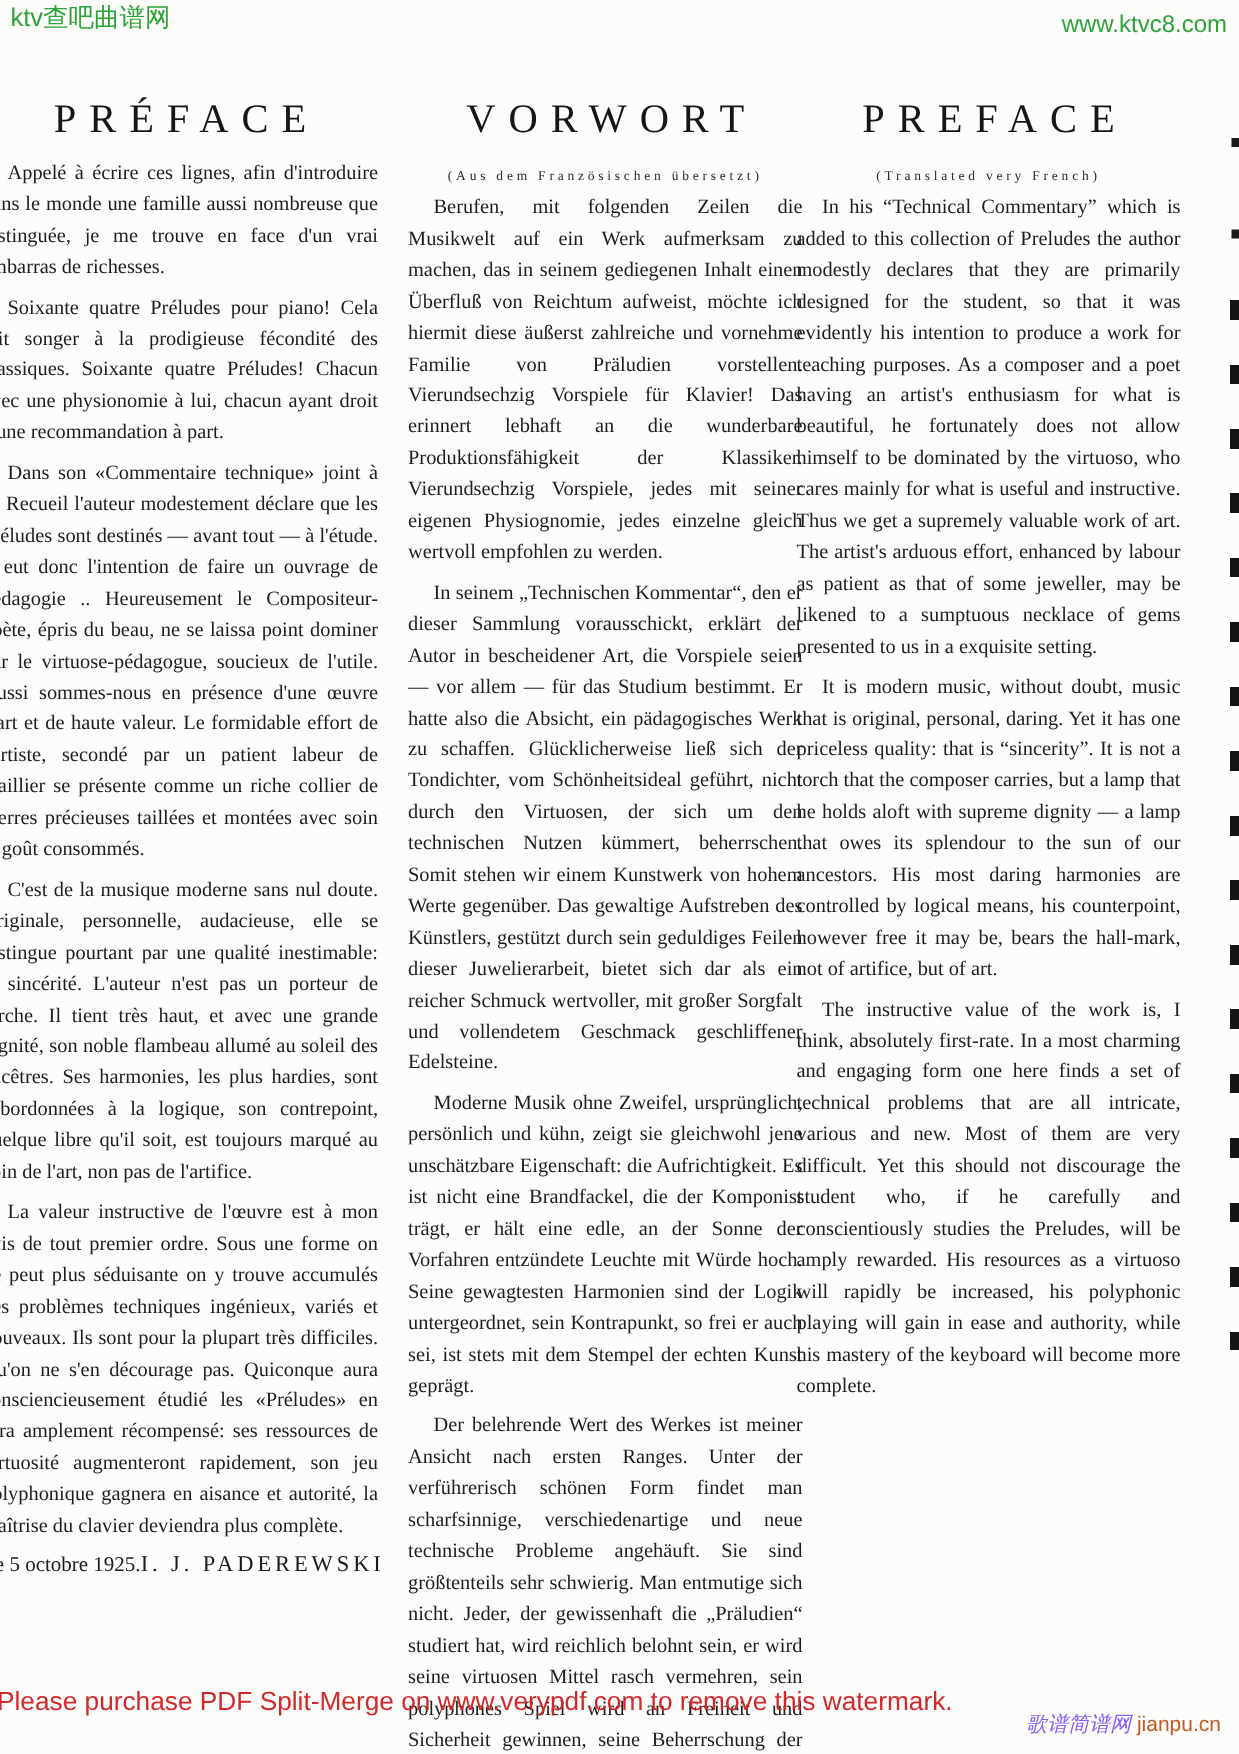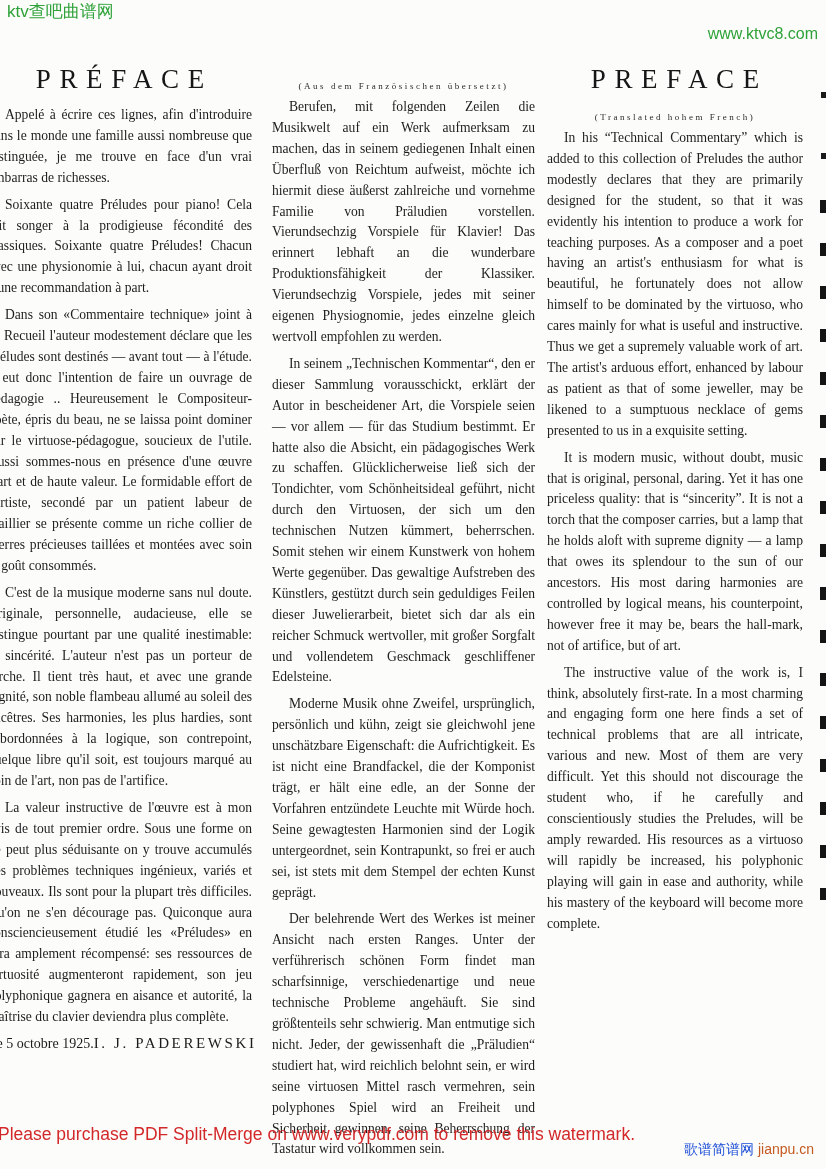--- a/index.html
+++ b/index.html
@@ -10,27 +10,27 @@
     color:#1b1b1b;
   }
   .wm-top-left{
     position:absolute;top:0;left:7px;
     font-family:"Liberation Sans","DejaVu Sans",sans-serif;
     font-size:17px;color:#2fa23a;
   }
   .wm-top-right{
     position:absolute;top:8px;right:8px;
     font-family:"Liberation Sans","DejaVu Sans",sans-serif;
-    font-size:16px;color:#2fa23a;margin-top:17px;
+    font-size:16px;color:#2fa23a;
   }
   .page{position:absolute;top:64px;left:0;width:826px;}
   .col{position:absolute;top:0;}
   .col-french{left:-12px;width:264px;}
   .col-german{left:272px;width:263px;}
-  .col-english{left:547px;width:256px;}
+  .col-english{left:531px;width:256px;}
   .col h1{
     margin:0 0 2px 0;text-align:center;font-weight:normal;
     font-size:27px;letter-spacing:0.32em;text-indent:0.32em;
     color:#161616;
   }
   .col .subtitle{
     text-align:center;font-size:9px;letter-spacing:0.28em;
     color:#2a2a2a;margin:17px 0 6px 0;white-space:nowrap;
   }
   .col.nosub h1{margin-bottom:10px;}
@@ -52,21 +52,21 @@
   .wm-bottom-red{
     position:absolute;top:1124px;left:-2px;
     font-family:"Liberation Sans","DejaVu Sans",sans-serif;
     font-size:17.5px;color:#d3282a;white-space:nowrap;
   }
   .wm-bottom-right{
     position:absolute;top:1141px;right:12px;
     font-family:"Liberation Sans","DejaVu Sans",sans-serif;
     font-size:14px;white-space:nowrap;
   }
-  .wm-bottom-right .gray{color:#1d4ed8;}
+  .wm-bottom-right .gray{color:#8b5cf6;font-style:italic;}
   .wm-bottom-right .orange{color:#c45a21;}
 </style>
 </head>
 <body>
 
 <div class="wm-top-left">ktv查吧曲谱网</div>
 <div class="wm-top-right">www.ktvc8.com</div>
 
 <div class="page">
 
@@ -77,31 +77,32 @@
     <p>Dans son «Commentaire technique» joint à ce Recueil l'auteur modestement déclare que les Préludes sont destinés — avant tout — à l'étude. Il eut donc l'intention de faire un ouvrage de pédagogie .. Heureusement le Compositeur-poète, épris du beau, ne se laissa point dominer par le virtuose-pédagogue, soucieux de l'utile. Aussi sommes-nous en présence d'une œuvre d'art et de haute valeur. Le formidable effort de l'artiste, secondé par un patient labeur de joaillier se présente comme un riche collier de pierres précieuses taillées et montées avec soin et goût consommés.</p>
     <p>C'est de la musique moderne sans nul doute. Originale, personnelle, audacieuse, elle se distingue pourtant par une qualité inestimable: la sincérité. L'auteur n'est pas un porteur de torche. Il tient très haut, et avec une grande dignité, son noble flambeau allumé au soleil des ancêtres. Ses harmonies, les plus hardies, sont subordonnées à la logique, son contrepoint, quelque libre qu'il soit, est toujours marqué au coin de l'art, non pas de l'artifice.</p>
     <p>La valeur instructive de l'œuvre est à mon avis de tout premier ordre. Sous une forme on ne peut plus séduisante on y trouve accumulés des problèmes techniques ingénieux, variés et nouveaux. Ils sont pour la plupart très difficiles. Qu'on ne s'en décourage pas. Quiconque aura consciencieusement étudié les «Préludes» en sera amplement récompensé: ses ressources de virtuosité augmenteront rapidement, son jeu polyphonique gagnera en aisance et autorité, la maîtrise du clavier deviendra plus complète.</p>
     <div class="signature">
       <span class="sig-date">Le 5 octobre 1925.</span>
       <span class="sig-name">I. J. PADEREWSKI</span>
     </div>
   </div>
 
   <div class="col col-german">
+    <h1>VORWORT</h1>
     <div class="subtitle">(Aus dem Französischen übersetzt)</div>
     <p>Berufen, mit folgenden Zeilen die Musikwelt auf ein Werk aufmerksam zu machen, das in seinem gediegenen Inhalt einen Überfluß von Reichtum aufweist, möchte ich hiermit diese äußerst zahlreiche und vornehme Familie von Präludien vorstellen. Vierundsechzig Vorspiele für Klavier! Das erinnert lebhaft an die wunderbare Produktionsfähigkeit der Klassiker. Vierundsechzig Vorspiele, jedes mit seiner eigenen Physiognomie, jedes einzelne gleich wertvoll empfohlen zu werden.</p>
     <p>In seinem „Technischen Kommentar“, den er dieser Sammlung vorausschickt, erklärt der Autor in bescheidener Art, die Vorspiele seien — vor allem — für das Studium bestimmt. Er hatte also die Absicht, ein pädagogisches Werk zu schaffen. Glücklicherweise ließ sich der Tondichter, vom Schönheitsideal geführt, nicht durch den Virtuosen, der sich um den technischen Nutzen kümmert, beherrschen. Somit stehen wir einem Kunstwerk von hohem Werte gegenüber. Das gewaltige Aufstreben des Künstlers, gestützt durch sein geduldiges Feilen dieser Juwelierarbeit, bietet sich dar als ein reicher Schmuck wertvoller, mit großer Sorgfalt und vollendetem Geschmack geschliffener Edelsteine.</p>
     <p>Moderne Musik ohne Zweifel, ursprünglich, persönlich und kühn, zeigt sie gleichwohl jene unschätzbare Eigenschaft: die Aufrichtigkeit. Es ist nicht eine Brandfackel, die der Komponist trägt, er hält eine edle, an der Sonne der Vorfahren entzündete Leuchte mit Würde hoch. Seine gewagtesten Harmonien sind der Logik untergeordnet, sein Kontrapunkt, so frei er auch sei, ist stets mit dem Stempel der echten Kunst geprägt.</p>
     <p>Der belehrende Wert des Werkes ist meiner Ansicht nach ersten Ranges. Unter der verführerisch schönen Form findet man scharfsinnige, verschiedenartige und neue technische Probleme angehäuft. Sie sind größtenteils sehr schwierig. Man entmutige sich nicht. Jeder, der gewissenhaft die „Präludien“ studiert hat, wird reichlich belohnt sein, er wird seine virtuosen Mittel rasch vermehren, sein polyphones Spiel wird an Freiheit und Sicherheit gewinnen, seine Beherrschung der Tastatur wird vollkommen sein.</p>
 
   </div>
 
   <div class="col col-english">
     <h1>PREFACE</h1>
-    <div class="subtitle">(Translated hohem French)</div>
+    <div class="subtitle">(Translated very French)</div>
     <p>In his “Technical Commentary” which is added to this collection of Preludes the author modestly declares that they are primarily designed for the student, so that it was evidently his intention to produce a work for teaching purposes. As a composer and a poet having an artist's enthusiasm for what is beautiful, he fortunately does not allow himself to be dominated by the virtuoso, who cares mainly for what is useful and instructive. Thus we get a supremely valuable work of art. The artist's arduous effort, enhanced by labour as patient as that of some jeweller, may be likened to a sumptuous necklace of gems presented to us in a exquisite setting.</p>
     <p>It is modern music, without doubt, music that is original, personal, daring. Yet it has one priceless quality: that is “sincerity”. It is not a torch that the composer carries, but a lamp that he holds aloft with supreme dignity — a lamp that owes its splendour to the sun of our ancestors. His most daring harmonies are controlled by logical means, his counterpoint, however free it may be, bears the hall-mark, not of artifice, but of art.</p>
     <p>The instructive value of the work is, I think, absolutely first-rate. In a most charming and engaging form one here finds a set of technical problems that are all intricate, various and new. Most of them are very difficult. Yet this should not discourage the student who, if he carefully and conscientiously studies the Preludes, will be amply rewarded. His resources as a virtuoso will rapidly be increased, his polyphonic playing will gain in ease and authority, while his mastery of the keyboard will become more complete.</p>
 
   </div>
 
 </div>
 
 <div class="scan-marks"></div>
 <div class="scan-dot" style="top:92px;"></div>

